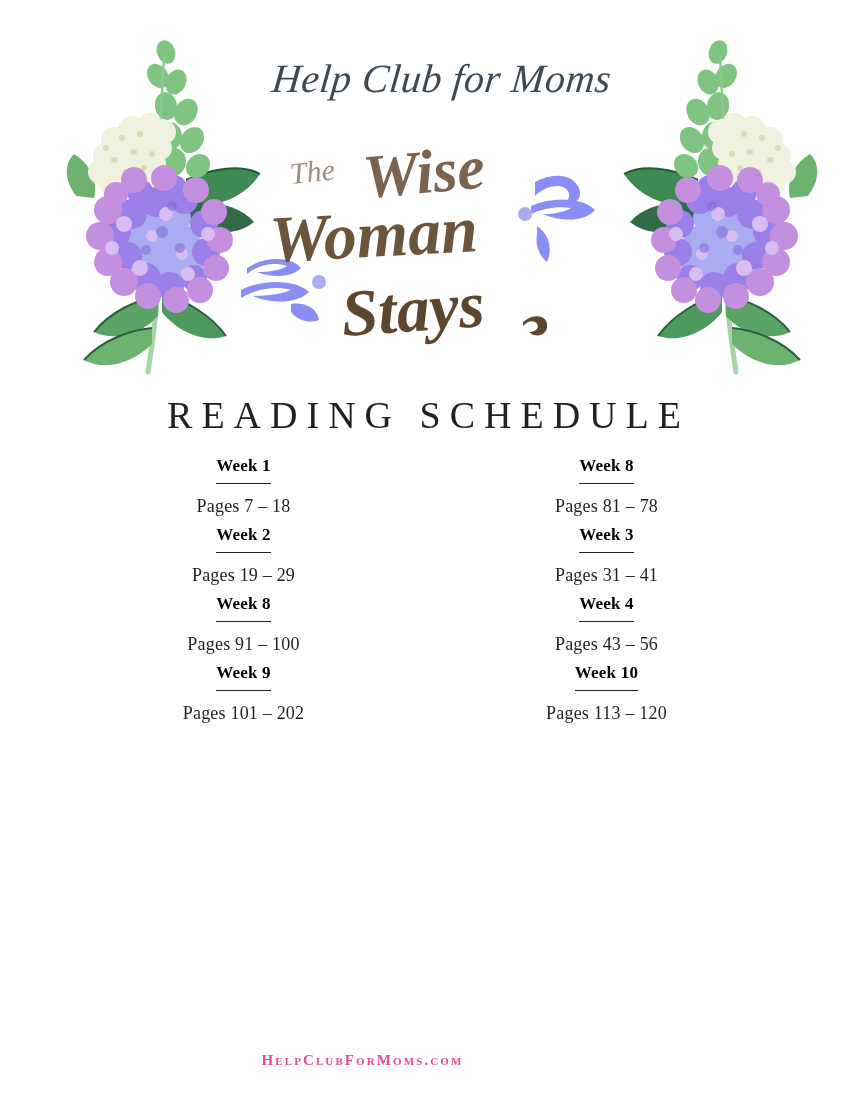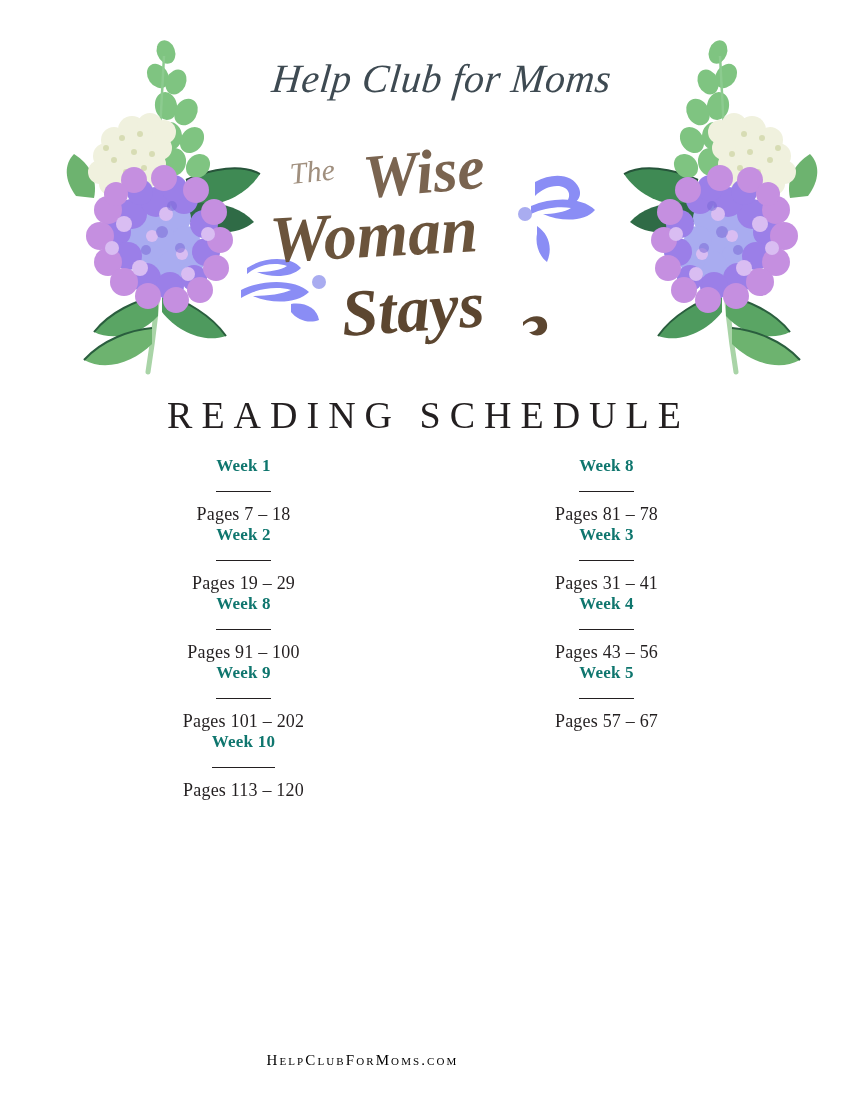--- a/index.html
+++ b/index.html
@@ -82,23 +82,23 @@
   }
   .week-entry {
     text-align: center;
     height: 69px;
   }
   .week-label {
     display: inline-block;
     font-family: "Liberation Serif", serif;
     font-size: 17px;
     font-weight: bold;
-    color: #0f766e;
+    color: #000000;
     border-bottom: 1.6px solid #231f20;
-    padding-bottom: 15px;
+    padding-bottom: 7px;
     line-height: 1.25;
     letter-spacing: 0.2px;
   }
   .week-pages {
     margin-top: 12px;
     font-family: "Liberation Serif", serif;
     font-size: 18px;
     color: #231f20;
     letter-spacing: 0.2px;
   }
@@ -107,21 +107,22 @@
   .footer {
     position: absolute;
     top: 1052px;
     left: 0;
     width: 725px;
     text-align: center;
     font-family: "Liberation Serif", serif;
     font-size: 15px;
     font-variant: small-caps;
     letter-spacing: 2.1px;
-    color: #000000;
+    color: #ec4899;
+    font-weight: bold;
   }
 </style>
 </head>
 <body>
 
 <div class="page">
 
   <div class="bouquet left">
     <svg viewBox="0 0 240 350" xmlns="http://www.w3.org/2000/svg">
       <defs>
@@ -435,24 +436,20 @@
     <div class="week-entry">
       <div><span class="week-label">Week 4</span></div>
       <div class="week-pages">Pages 43 – 56</div>
     </div>
     <div class="week-entry">
       <div><span class="week-label">Week 9</span></div>
       <div class="week-pages">Pages 101 – 202</div>
     </div>
 
     <div class="week-entry">
-      <div><span class="week-label">Week 5</span></div>
-      <div class="week-pages">Pages 57 – 67</div>
-    </div>
-    <div class="week-entry">
       <div><span class="week-label">Week 10</span></div>
       <div class="week-pages">Pages 113 – 120</div>
     </div>
 
   </div>
 
   <div class="footer">HelpClubForMoms.com</div>
 
 </div>
 

